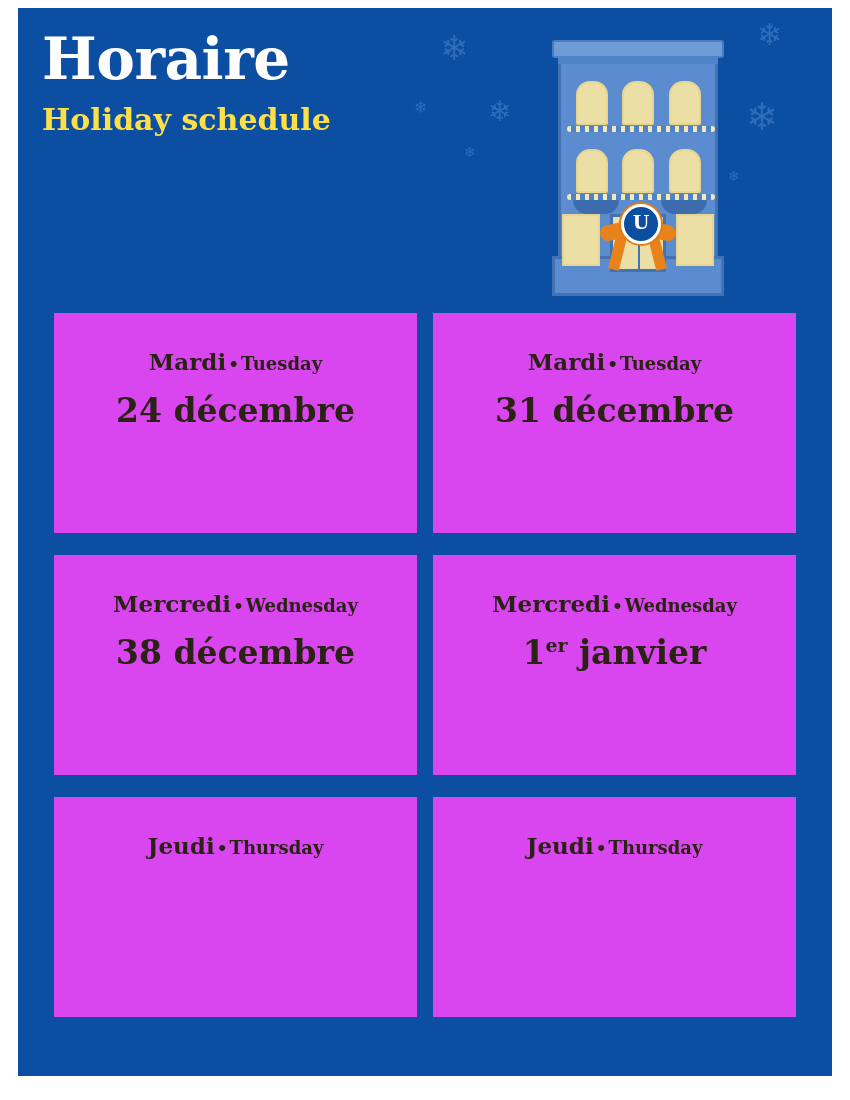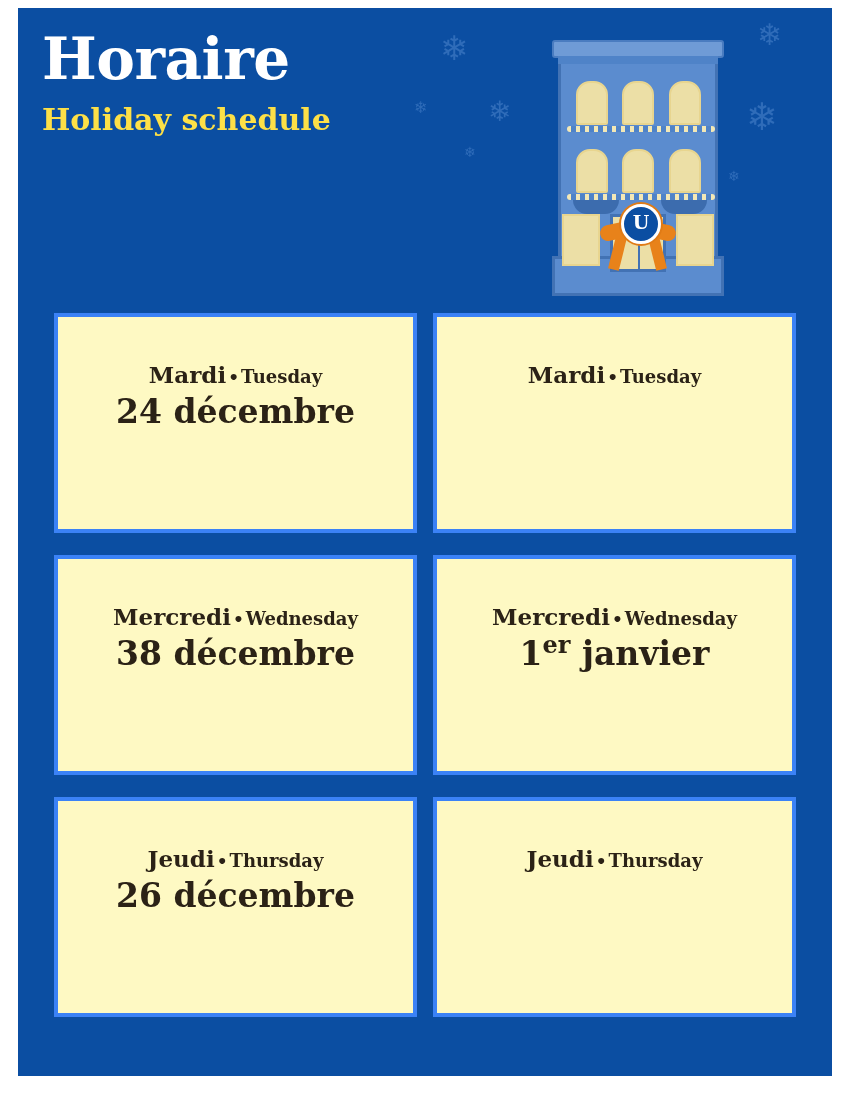--- a/index.html
+++ b/index.html
@@ -224,24 +224,24 @@
     position: absolute;
     left: 36px;
     top: 305px;
     width: 742px;
     display: grid;
     grid-template-columns: 1fr 1fr;
     grid-template-rows: 220px 220px 220px;
     gap: 22px 16px;
   }
   .card {
-    background: #fef9c3;
-    border: 4px solid #3b82f6;
-    box-sizing: border-box;
-    padding-top: 45px;
+    background: #d946ef;
+    border: 4px solid #d946ef;
+    box-sizing: border-box;
+    padding-top: 32px;
     text-align: center;
     color: #2b2216;
   }
   .card-day {
     font-family: "DejaVu Serif", serif;
     font-weight: bold;
     font-size: 23px;
     line-height: 1.1;
     color: #2b2216;
   }
@@ -252,25 +252,25 @@
   .dot {
     font-size: 17px;
     vertical-align: middle;
     padding: 0 2px;
   }
   .card-date {
     font-family: "DejaVu Serif", serif;
     font-weight: bold;
     font-size: 33px;
     line-height: 1.15;
-    margin-top: 2px;
+    margin-top: 18px;
     color: #2b2216;
   }
   .card-date sup {
-    font-size: 24px;
+    font-size: 19px;
     vertical-align: super;
   }
 </style>
 </head>
 <body>
 
 <div id="poster">
   <div class="blue-panel">
 
     <span class="snow" style="left:422px; top:24px; font-size:34px;">❄</span>
@@ -327,20 +327,24 @@
         <div class="card-date">
           <span>24</span><sup></sup>
           <span>décembre</span>
         </div>
       </div>
 
       <div class="card">
         <div class="card-day">
           <span>Mardi</span><span class="dot">•</span><span class="en">Tuesday</span>
         </div>
+        <div class="card-date">
+          <span>31</span><sup></sup>
+          <span>décembre</span>
+        </div>
       </div>
 
       <div class="card">
         <div class="card-day">
           <span>Mercredi</span><span class="dot">•</span><span class="en">Wednesday</span>
         </div>
         <div class="card-date">
           <span>38</span><sup></sup>
           <span>décembre</span>
         </div>
@@ -353,24 +357,20 @@
         <div class="card-date">
           <span>1</span><sup>er</sup>
           <span>janvier</span>
         </div>
       </div>
 
       <div class="card">
         <div class="card-day">
           <span>Jeudi</span><span class="dot">•</span><span class="en">Thursday</span>
         </div>
-        <div class="card-date">
-          <span>26</span><sup></sup>
-          <span>décembre</span>
-        </div>
       </div>
 
       <div class="card">
         <div class="card-day">
           <span>Jeudi</span><span class="dot">•</span><span class="en">Thursday</span>
         </div>
       </div>
 
     </div>
   </div>

